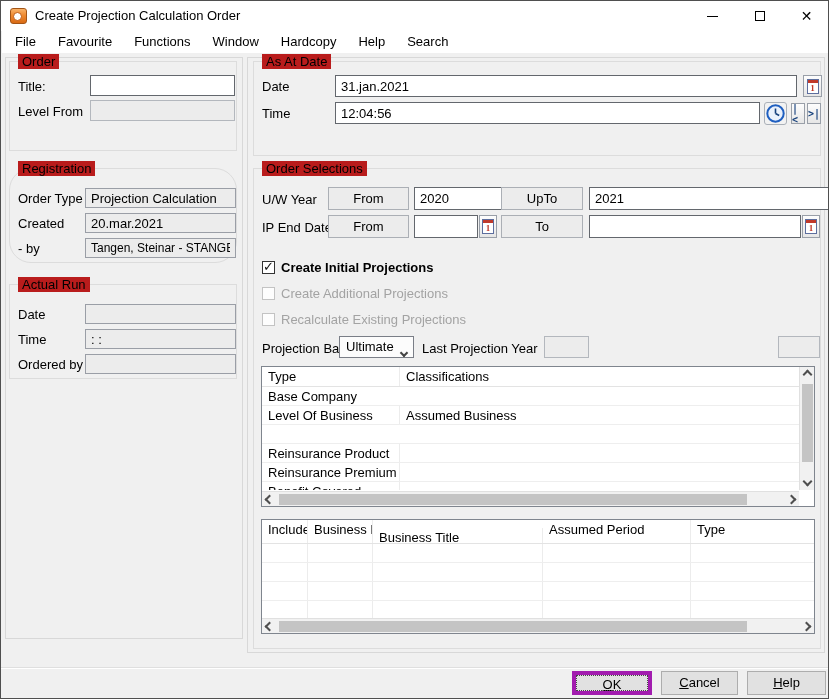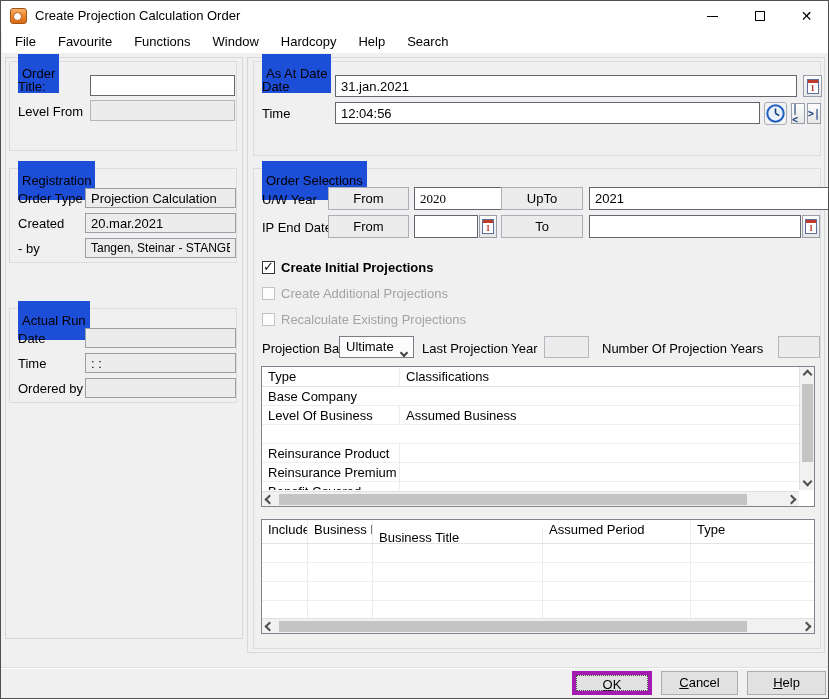--- a/index.html
+++ b/index.html
@@ -25,21 +25,21 @@
   .glyph-close { font-size:14px; line-height:14px; }
   
   .menubar { position:absolute; left:1px; top:30px; width:826px; height:22px; background:#ffffff; display:flex; }
   .menu-item { padding:3px 11px 0 11px; height:22px; }
   .menu-item:first-child { margin-left:2px; }
   
   .panel { position:absolute; border:1px solid #d8d8d8; }
   .panel-left  { left:4px; top:56px; width:238px; height:582px; }
   .panel-right { left:246px; top:56px; width:578px; height:596px; }
   .group { position:absolute; border:1px solid #dcdcdc; }
-  .group-label { position:absolute; top:-8px; left:8px; background:#1d4ed8; padding:12px 4px; line-height:15px; white-space:nowrap; }
+  .group-label { position:absolute; top:-8px; left:8px; background:#b91c1c; padding:0 4px; line-height:15px; white-space:nowrap; }
   .lbl { position:absolute; white-space:nowrap; }
   .tb { position:absolute; border:1px solid #63676d; background:#fff; font:13px "Liberation Sans", sans-serif;
         padding:1px 5px; color:#000; outline:none; }
   .tb.ro { background:#ececec; border-color:#9a9ea6; }
   .tb.lite { border-color:#b3b7bd; }
   .range-box { position:absolute; background:#ececec; border:1px solid #abafb5; text-align:center; }
   
   .mini-btn { position:absolute; border:1px solid #999fa8; background:linear-gradient(180deg,#fdfdfd,#e6e6e6);
               display:flex; align-items:center; justify-content:center; cursor:default; }
   .cal-glyph { position:relative; width:12px; height:15px; background:#fff; border:1px solid #5d6e9e; }
@@ -119,31 +119,31 @@
   <div class="panel panel-right"></div>
 
   <div class="group" style="left:8px; top:60px; width:228px; height:90px;">
     <span class="group-label">Order</span>
     <span class="lbl" style="left:8px; top:17px;">Title:</span>
     <input class="tb" style="left: 80px; top: 13px; width: 145px; height: 21px;" value="">
     <span class="lbl" style="left:8px; top:42px;">Level From</span>
     <input class="tb ro lite" style="left: 80px; top: 38px; width: 145px; height: 21px;" readonly="" value="">
   </div>
 
-  <div class="group" style="left:8px; top:167px; width:228px; height:95px;">
+  <div class="group" style="left:8px; top:167px; width:228px; height:95px;border-radius:22px;">
     <span class="group-label">Registration</span>
     <span class="lbl" style="left:8px; top:22px;">Order Type</span>
     <input class="tb ro" style="left: 75px; top: 19px; width: 151px; height: 20px;" readonly="" value="Projection Calculation">
     <span class="lbl" style="left:8px; top:47px;">Created</span>
     <input class="tb ro" style="left: 75px; top: 44px; width: 151px; height: 20px;" readonly="" value="20.mar.2021">
     <span class="lbl" style="left:8px; top:72px;">- by</span>
     <input class="tb ro" style="left: 75px; top: 69px; width: 151px; height: 20px; font-size: 12px;" readonly="" value="Tangen, Steinar - STANGEN">
   </div>
 
-  <div class="group" style="left:8px; top:283px; width:228px; height:95px;margin-top:24px;">
+  <div class="group" style="left:8px; top:283px; width:228px; height:95px;">
     <span class="group-label">Actual Run</span>
     <span class="lbl" style="left:8px; top:22px;">Date</span>
     <input class="tb ro" style="left: 75px; top: 19px; width: 151px; height: 20px;" readonly="" value="">
     <span class="lbl" style="left:8px; top:47px;">Time</span>
     <input class="tb ro" style="left: 75px; top: 44px; width: 151px; height: 20px;" readonly="" value=": :">
     <span class="lbl" style="left:8px; top:72px;">Ordered by</span>
     <input class="tb ro" style="left: 75px; top: 69px; width: 151px; height: 20px;" readonly="" value="">
   </div>
 
   <div class="group" style="left:252px; top:60px; width:568px; height:95px;">
@@ -168,21 +168,21 @@
     <div class="step-btn" style="left:553px; top:41px;">
       <span>&gt;|</span>
     </div>
   </div>
 
   <div class="group" style="left:252px; top:167px; width:568px; height:481px;">
     <span class="group-label">Order Selections</span>
 
     <span class="lbl" style="left:8px; top:23px;">U/W Year</span>
     <div class="range-box" style="left:74px; top:18px; width:81px; height:23px; line-height:21px;">From</div>
-    <input class="tb" style="left: 160px; top: 18px; width: 100px; height: 23px; font-family: Liberation Serif, serif;" value="2020">
+    <input class="tb" style="left: 160px; top: 18px; width: 100px; height: 23px;" value="2020">
     <div class="range-box" style="left:247px; top:18px; width:82px; height:23px; line-height:21px;">UpTo</div>
     <input class="tb" style="left: 335px; top: 18px; width: 274px; height: 23px;" value="2021">
 
     <span class="lbl" style="left:8px; top:51px;">IP End Date</span>
     <div class="range-box" style="left:74px; top:46px; width:81px; height:23px; line-height:21px;">From</div>
     <input class="tb" style="left: 160px; top: 46px; width: 64px; height: 23px;" value="">
     <div class="mini-btn" style="left:225px; top:46px; width:18px; height:23px;">
       <span class="cal-glyph"></span>
     </div>
     <div class="range-box" style="left:247px; top:46px; width:82px; height:23px; line-height:21px;">To</div>
@@ -206,21 +206,20 @@
       <span class="cb-lbl">Create Additional Projections</span>
     </div>
 
     <span class="lbl" style="left:8px; top:172px;">Projection Basis</span>
     <div class="dropdown" style="left:85px; top:167px; width:75px; height:22px;">
       <span>Ultimate</span>
       <span class="dd-chev"><span class="chev down" style="border-color:#444; padding:2px;"></span></span>
     </div>
     <span class="lbl" style="left:168px; top:172px;">Last Projection Year</span>
     <input class="tb ro lite" style="left: 290px; top: 167px; width: 45px; height: 22px;" readonly="" value="">
-    <span class="lbl" style="left:348px; top:172px;">Number Of Projection Years</span>
     <input class="tb ro lite" style="left: 524px; top: 167px; width: 42px; height: 22px;" readonly="" value="">
 
     <div class="datatable" style="left:7px; top:197px; width:554px; height:141px;">
       <div style="position:absolute; left:0; top:0; right:15px; bottom:16px; overflow:hidden;">
         <div class="dt-head">
           <div class="dt-cell" style="width:138px;">Type</div>
           <div class="dt-cell" style="flex:1;">Classifications</div>
         </div>
         <div class="dt-row">
           <div class="dt-cell" style="width:138px; height:18px;">Base Company</div>

